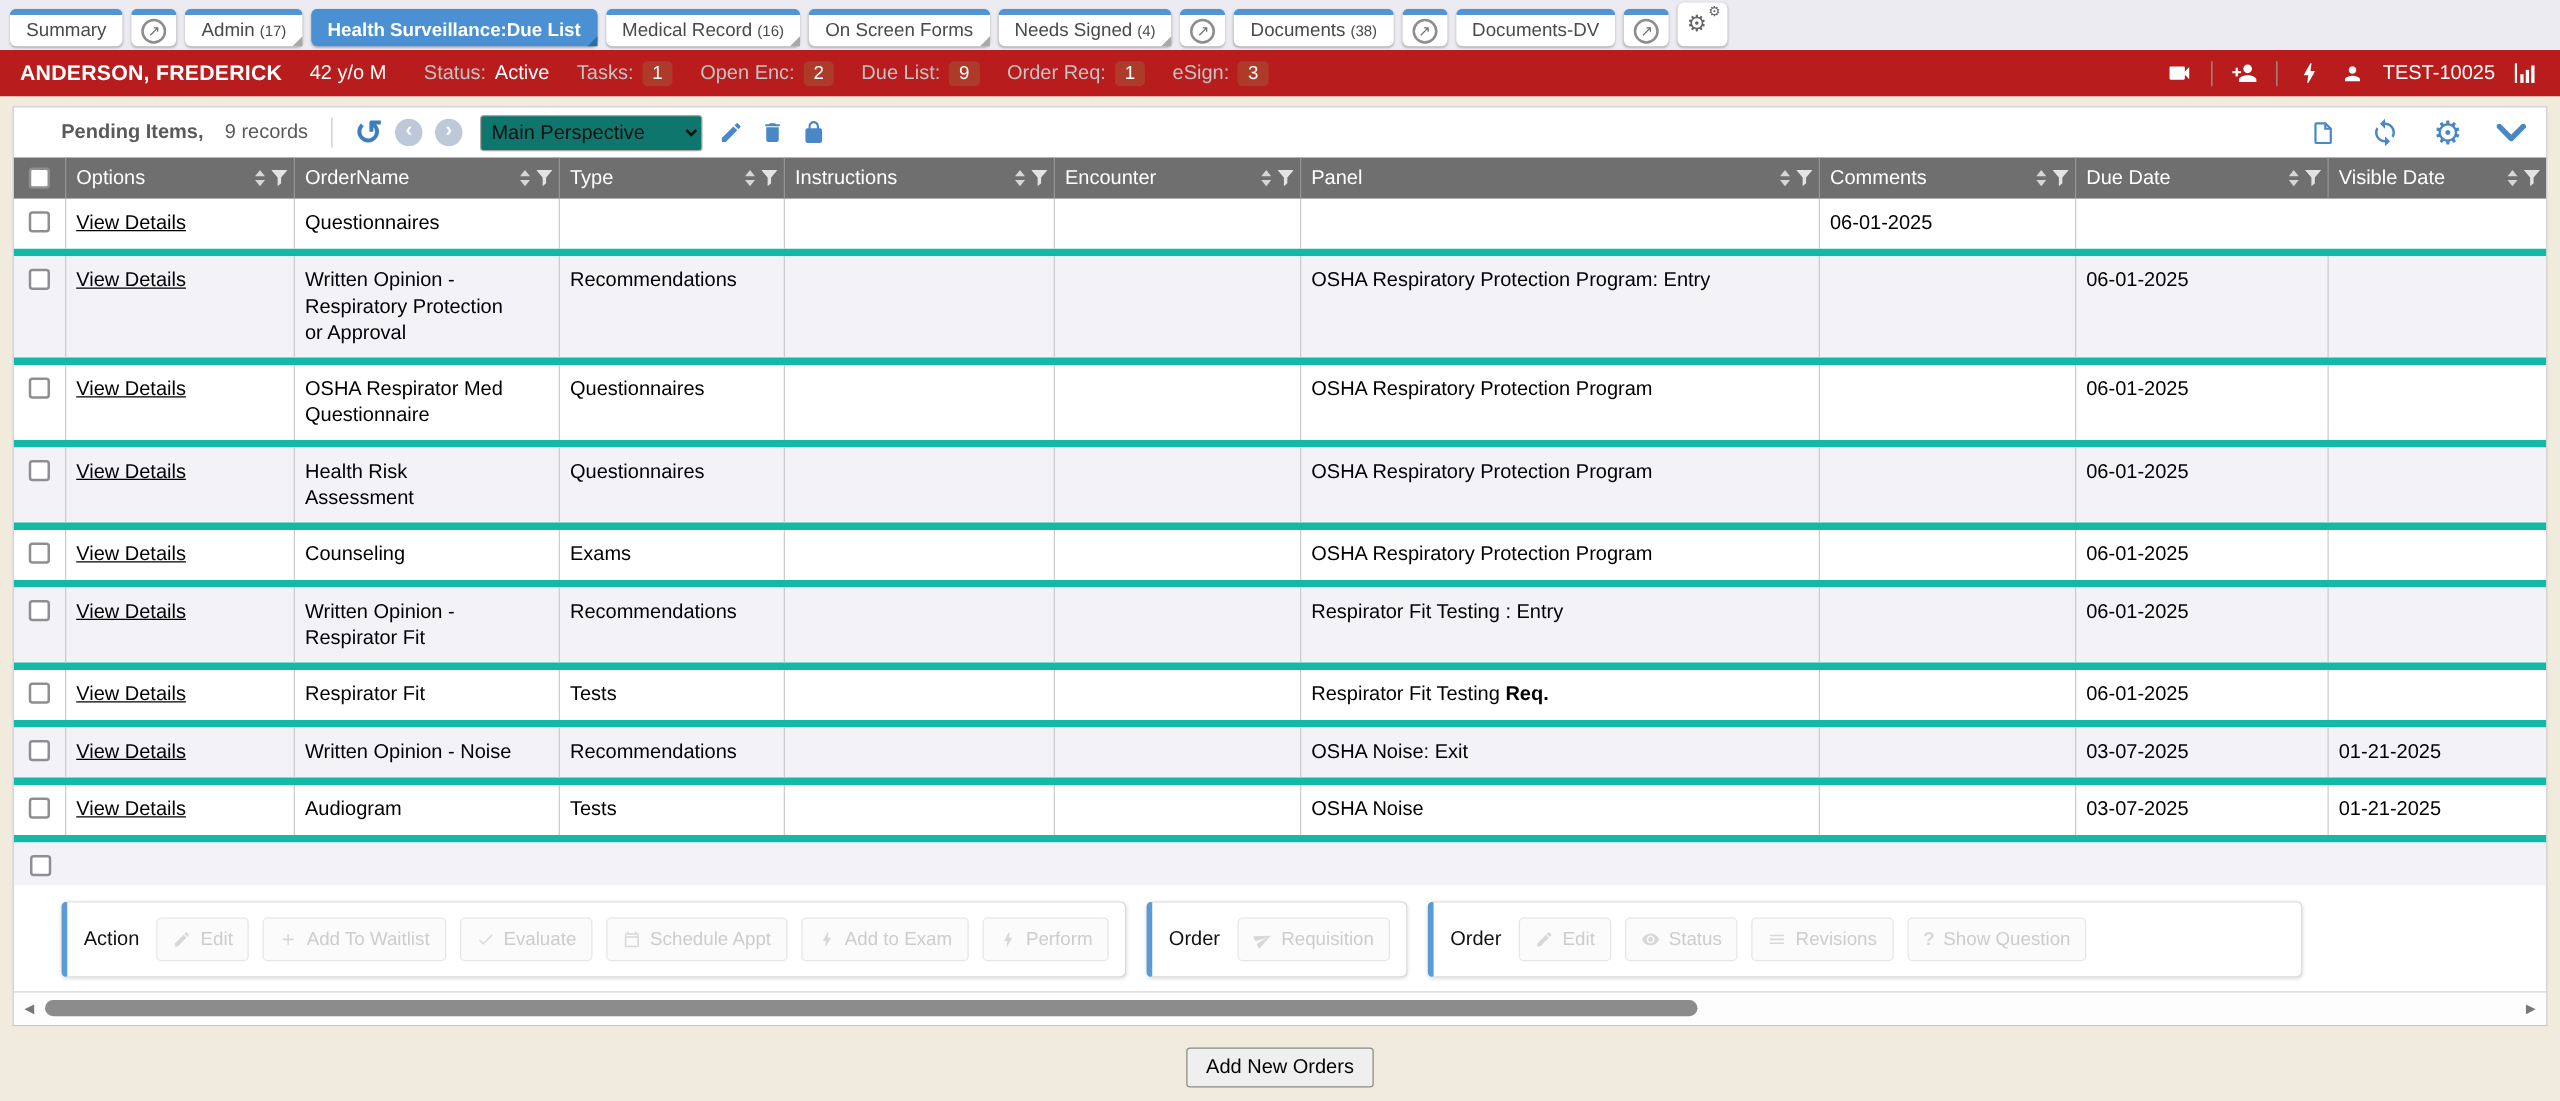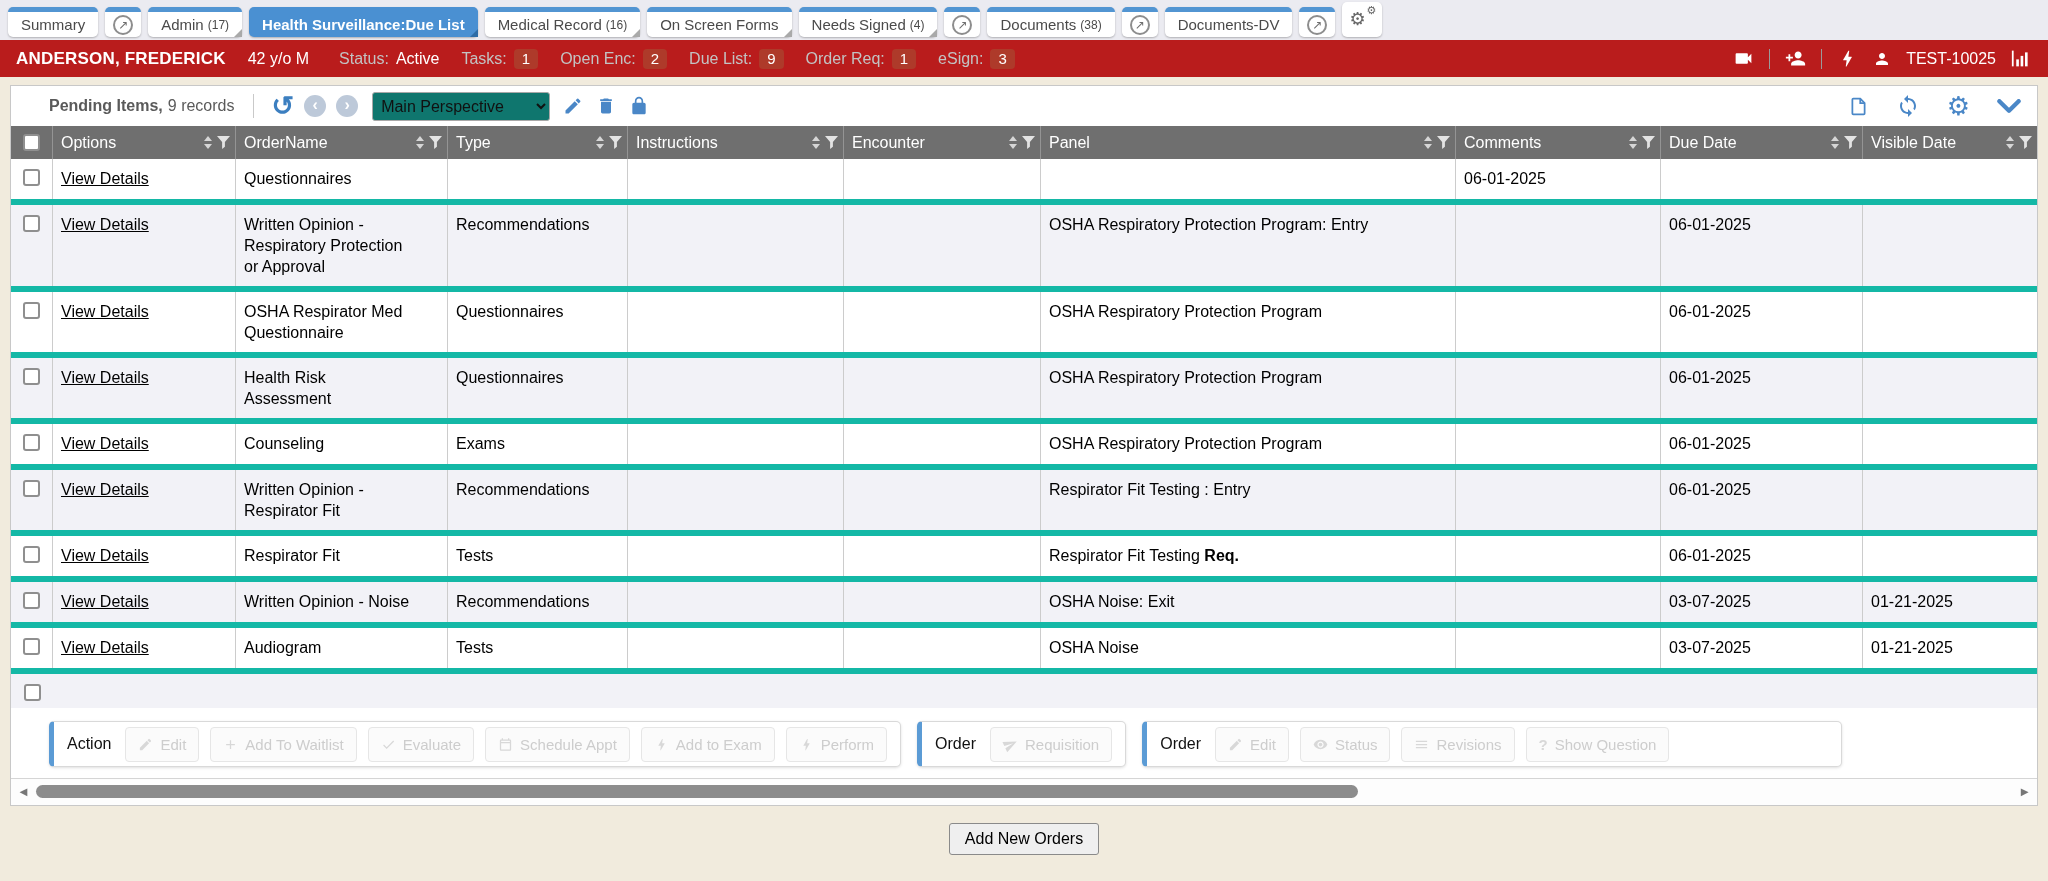--- a/index.html
+++ b/index.html
@@ -44,21 +44,21 @@
   .vdiv { width:1px; height:20px; background:#9a9a9a; }
   .b-right svg { width:21px; height:21px; color:#fff; }
   .b-uid { font-size:16px; }
 
   
   .panel { margin:8px 10px 0; background:#fff; border:1px solid #c8c8c8; overflow:hidden; }
 
   
   .toolbar { height:40px; display:flex; align-items:center; padding:0 16px 0 38px; background:#fff; }
   .t-title { color:#5a5a5a; font-weight:700; font-size:16px; }
-  .t-records { color:#5a5a5a; font-size:16px; margin-left:5px; }
+  .t-records { color:#5a5a5a; font-size:16px; margin-left:17px; }
   .t-sep { width:1px; height:24px; background:#c9c9c9; margin:0 18px; }
   .undo { color:#3c7fc0; font-size:27px; font-weight:700; line-height:26px; cursor:pointer; }
   .circ-btn { width:22px; height:22px; border-radius:50%; background:#bdc9d9; color:#fff;
     display:flex; align-items:center; justify-content:center; font-size:16px; font-weight:700;
     margin-left:10px; cursor:pointer; line-height:1; padding-bottom:2px; }
   .persp { margin-left:14px; font-size:16px; padding:4px 4px; border:1px solid #a8a8a8;
     border-radius:3px; background:#0f766e; width:178px; color:#111; }
   .t-blue { color:#4a87c7; margin-left:13px; cursor:pointer; }
   .t-blue svg { width:20px; height:20px; }
   .t-right { margin-left:auto; display:flex; align-items:center; gap:27px; color:#4a87c7; }
@@ -81,21 +81,21 @@
   .trow { display:grid; grid-template-columns:var(--cols); min-height:46px; border-bottom:6px solid #14b8a6; background:#fff; }
   .trow:nth-child(even) { background:#f2f2f7; }
   .trow.empty { min-height:34px; border-bottom:none; }
   .td { padding:9px 8px; border-right:1px solid #ccc; font-size:16px; line-height:21px; }
   .td:last-child { border-right:none; }
   .td-cb { display:flex; justify-content:center; padding-top:10px; border-right:1px solid #ccc; }
   .link { text-decoration:underline; color:#000; cursor:pointer; white-space:nowrap; }
   .ord-txt { display:inline-block; max-width:168px; }
 
   
-  .bars { display:flex; gap:16px; margin:13px 0 0 38px; height:46px; }
+  .bars { display:flex; gap:16px; margin:13px 0 0 38px; height:61px; }
   .bar { background:#fff; border:1px solid #d9d9d9; border-left:5px solid #5b9bd5; border-radius:5px;
     box-shadow:0 1px 3px rgba(0,0,0,.13); display:flex; align-items:center; padding:0 13px; gap:11px; flex:none; }
   .bar-label { font-size:16px; color:#111; margin-right:3px; }
   .abtn { display:flex; align-items:center; gap:7px; background:#fbfbfb; border:1px solid #e6e6e6;
     border-radius:4px; padding:8px 12px; font-size:15px; color:#cdcdcd; cursor:default; white-space:nowrap; }
   .abtn svg { width:15px; height:15px; color:#d8d8d8; }
   .abtn .qm { font-weight:700; font-size:15px; color:#d8d8d8; line-height:1; }
   .bar-cut { width:700px; overflow:hidden; }
 
   

